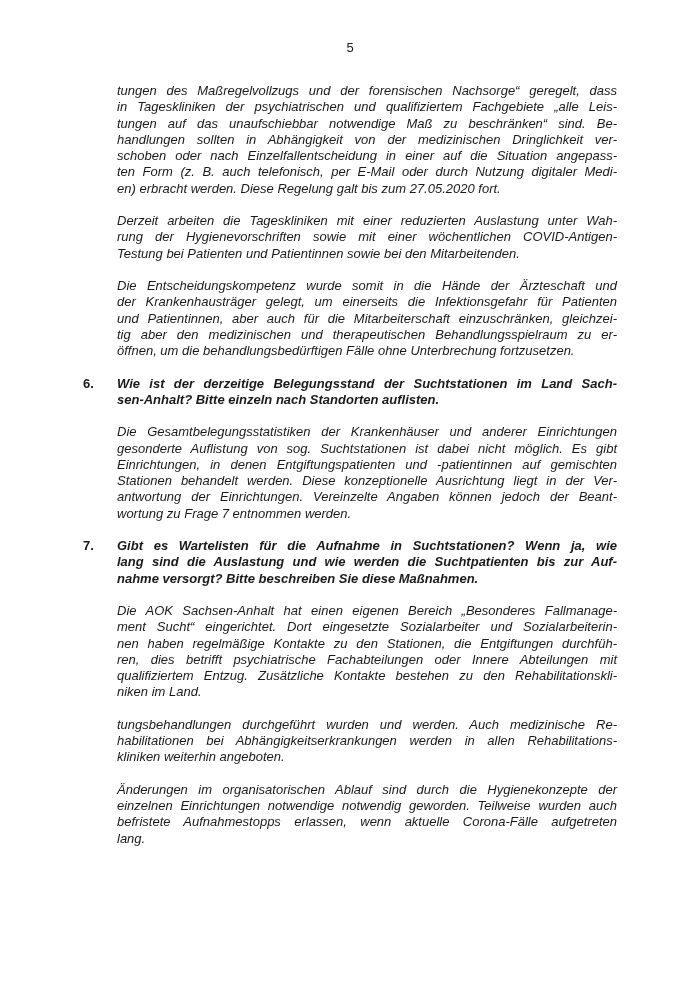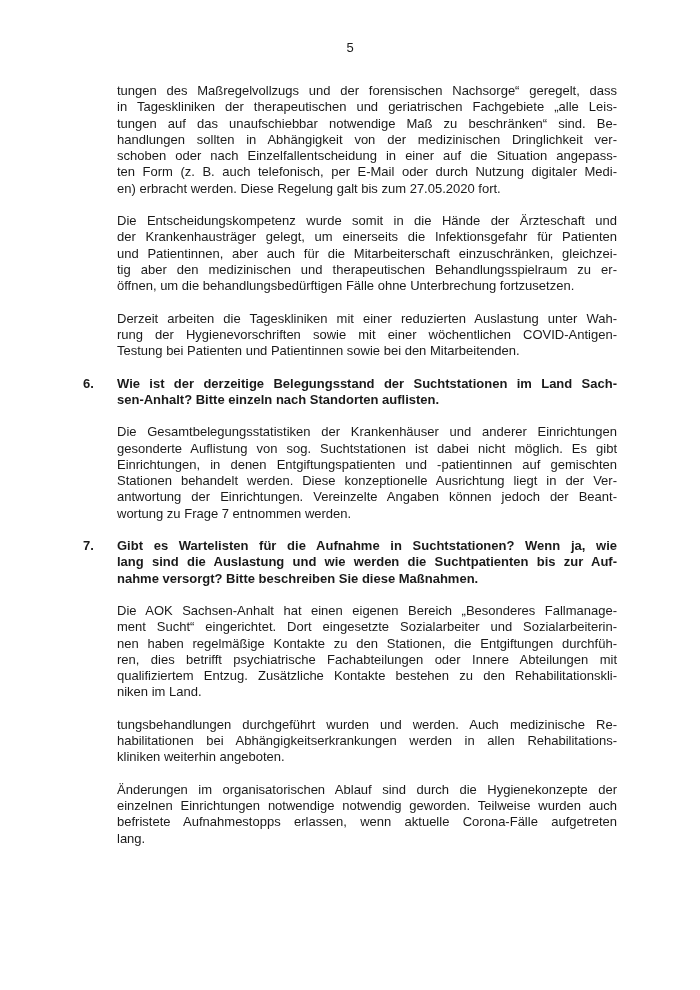--- a/index.html
+++ b/index.html
@@ -32,20 +32,21 @@
     width: 500px;
   }
   .block {
     margin-bottom: 16.25px;
     line-height: 16.25px;
   }
   .ln {
     text-align: justify;
     text-align-last: justify;
     white-space: nowrap;
+    font-style: italic;
   }
   .ln.last {
     text-align-last: left;
   }
   .question {
     position: relative;
     font-weight: bold;
   }
   .qnum {
     position: absolute;
@@ -56,38 +57,38 @@
   }
 </style>
 </head>
 <body>
 
 <div class="page">
   <div class="page-number">5</div>
   <main class="content">
       <div class="block paragraph">
         <div class="ln">tungen des Maßregelvollzugs und der forensischen Nachsorge“ geregelt, dass</div>
-        <div class="ln">in Tageskliniken der therapeutischen und geriatrischen Fachgebiete „alle Leis-</div>
+        <div class="ln">in Tageskliniken der psychiatrischen und qualifiziertem Fachgebiete „alle Leis-</div>
         <div class="ln">tungen auf das unaufschiebbar notwendige Maß zu beschränken“ sind. Be-</div>
         <div class="ln">handlungen sollten in Abhängigkeit von der medizinischen Dringlichkeit ver-</div>
         <div class="ln">schoben oder nach Einzelfallentscheidung in einer auf die Situation angepass-</div>
         <div class="ln">ten Form (z. B. auch telefonisch, per E-Mail oder durch Nutzung digitaler Medi-</div>
         <div class="ln last">en) erbracht werden. Diese Regelung galt bis zum 27.05.2020 fort.</div>
       </div>
       <div class="block paragraph">
+        <div class="ln">Derzeit arbeiten die Tageskliniken mit einer reduzierten Auslastung unter Wah-</div>
+        <div class="ln">rung der Hygienevorschriften sowie mit einer wöchentlichen COVID-Antigen-</div>
+        <div class="ln last">Testung bei Patienten und Patientinnen sowie bei den Mitarbeitenden.</div>
+      </div>
+      <div class="block paragraph">
         <div class="ln">Die Entscheidungskompetenz wurde somit in die Hände der Ärzteschaft und</div>
         <div class="ln">der Krankenhausträger gelegt, um einerseits die Infektionsgefahr für Patienten</div>
         <div class="ln">und Patientinnen, aber auch für die Mitarbeiterschaft einzuschränken, gleichzei-</div>
         <div class="ln">tig aber den medizinischen und therapeutischen Behandlungsspielraum zu er-</div>
         <div class="ln last">öffnen, um die behandlungsbedürftigen Fälle ohne Unterbrechung fortzusetzen.</div>
-      </div>
-      <div class="block paragraph">
-        <div class="ln">Derzeit arbeiten die Tageskliniken mit einer reduzierten Auslastung unter Wah-</div>
-        <div class="ln">rung der Hygienevorschriften sowie mit einer wöchentlichen COVID-Antigen-</div>
-        <div class="ln last">Testung bei Patienten und Patientinnen sowie bei den Mitarbeitenden.</div>
       </div>
       <div class="block question">
         <span class="qnum">6.</span>
         <div class="ln">Wie ist der derzeitige Belegungsstand der Suchtstationen im Land Sach-</div>
         <div class="ln last">sen-Anhalt? Bitte einzeln nach Standorten auflisten.</div>
       </div>
       <div class="block paragraph">
         <div class="ln">Die Gesamtbelegungsstatistiken der Krankenhäuser und anderer Einrichtungen</div>
         <div class="ln">gesonderte Auflistung von sog. Suchtstationen ist dabei nicht möglich. Es gibt</div>
         <div class="ln">Einrichtungen, in denen Entgiftungspatienten und -patientinnen auf gemischten</div>

